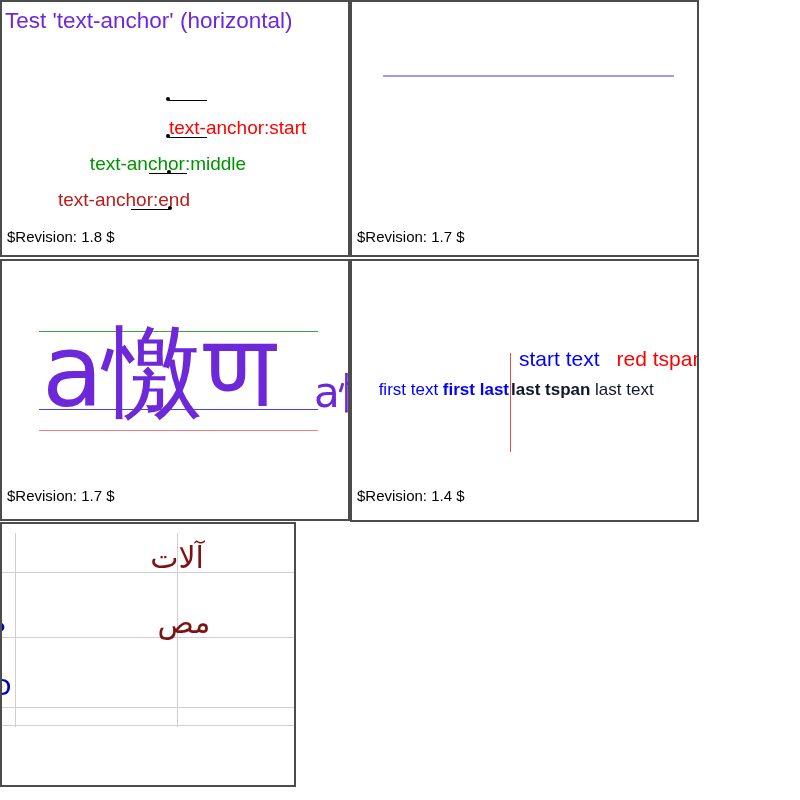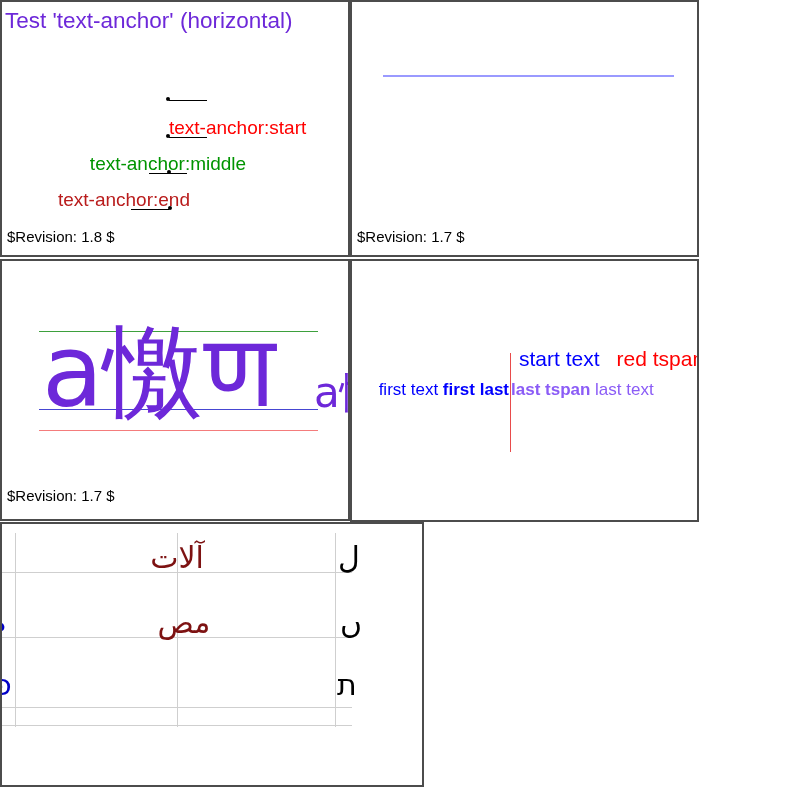--- a/index.html
+++ b/index.html
@@ -10,21 +10,21 @@
   }
   .panel {
     position:absolute; border:2px solid #4c4c4c; background:#ffffff; overflow:hidden;
   }
   .t { position:absolute; white-space:pre; line-height:1; color:#6d28d9; }
   
   #p1 { left:0;   top:0;   width:350px; height:257px; }
   #p2 { left:350px;top:0;  width:349px; height:257px; }
   #p3 { left:0;   top:259px;width:350px; height:262px; }
   #p4 { left:350px;top:259px;width:349px; height:263px; }
-  #p5 { left:0;   top:522px;width:424px; height:265px; }
+  #p5 { left:0;   top:522px;width:296px; height:265px; }
 
   
   .p1-title { left:3px; top:8px; font-size:22.5px; }
   .anchor-label { font-size:19px; }
   .lbl-none   { left:167px; top:79px;  color:#ff0000; }
   .lbl-start  { left:167px; top:116px; color:#ff0000; }
   .lbl-middle { left:166px; top:152px; color:#009400; transform:translateX(-50%); }
   .lbl-end    { left:156px; top:188px; color:#b91c1c; transform:translateX(-100%);margin-left:32px; }
   .ul { position:absolute; height:1.4px; background:#000; width:38px; }
   .ul-none   { left:167px; top:98px; }
@@ -51,21 +51,21 @@
   .p3-big   { left:40px;  top:61px;  font-size:100px; font-family:"DejaVu Sans","Liberation Sans",sans-serif; }
   .p3-small { left:312px; top:111px; font-size:42px;  font-family:"DejaVu Sans","Liberation Sans",sans-serif; }
 
   
   .p4-title    { left:4px;  top:10px; font-size:26px; }
   .p4-subtitle { left:13px; top:44px; font-size:21px; }
   .p4-vline { position:absolute; left:158px; top:92px; width:1.3px; height:99px; background:#e84b4b; }
   .p4-line1 { left:159px; top:87px; font-size:21px; color:#0000ff;margin-left:8px; }
   .p4-line1 .red-tspan { color:#ff0000; margin-left:17px; }
   .p4-line2a { top:120px; right:188px; font-size:17px; color:#0000ff; text-align:right; }
-  .p4-line2b { left:159px; top:120px; font-size:17px; color:#8b5cf6; }
+  .p4-line2b { left:159px; top:120px; font-size:17px; color:#0f172a; }
   .bold { font-weight:bold; }
 
   
   .gridline { position:absolute; background:#cfcfcf; }
   .gv { width:1px; top:9px; height:194px; }
   .gv1 { left:13px; } .gv2 { left:175px; } .gv3 { left:333px; }
   .gh { height:1px; left:0; width:350px; }
   .gh1 { top:48px; } .gh2 { top:113px; } .gh3 { top:183px; } .gh4 { top:201px; }
   .rtl { font-size:30px; font-family:"DejaVu Sans","Liberation Sans",sans-serif; }
   .maroon { color:#7d1212; }
@@ -114,20 +114,21 @@
     <div class="t p3-big">a憿ण</div>
     <div class="t p3-small">a憿ण</div>
     <div class="t revision rev-bl">$Revision: 1.7 $</div>
   </div>
 
   <div class="panel" id="p4">
     <div class="p4-vline"></div>
     <div class="t p4-line1"><span>start text</span><span class="red-tspan">red tspan</span></div>
     <div class="t p4-line2a"><span>first text </span><span class="bold">first last</span></div>
     <div class="t p4-line2b"><span class="bold">last tspan</span><span> last text</span></div>
+    <div class="t revision rev-bl">$Revision: 1.4 $</div>
   </div>
 
   <div class="panel" id="p5">
     <div class="gridline gv gv1"></div>
     <div class="gridline gv gv2"></div>
     <div class="gridline gv gv3"></div>
     <div class="gridline gh gh1"></div>
     <div class="gridline gh gh2"></div>
     <div class="gridline gh gh3"></div>
     <div class="gridline gh gh4"></div>

